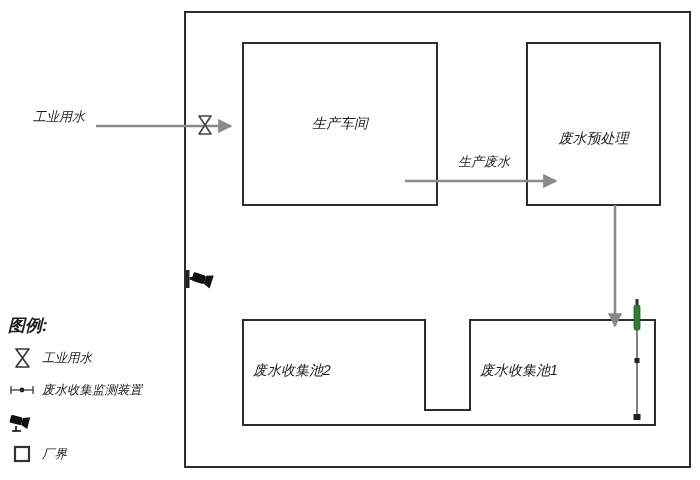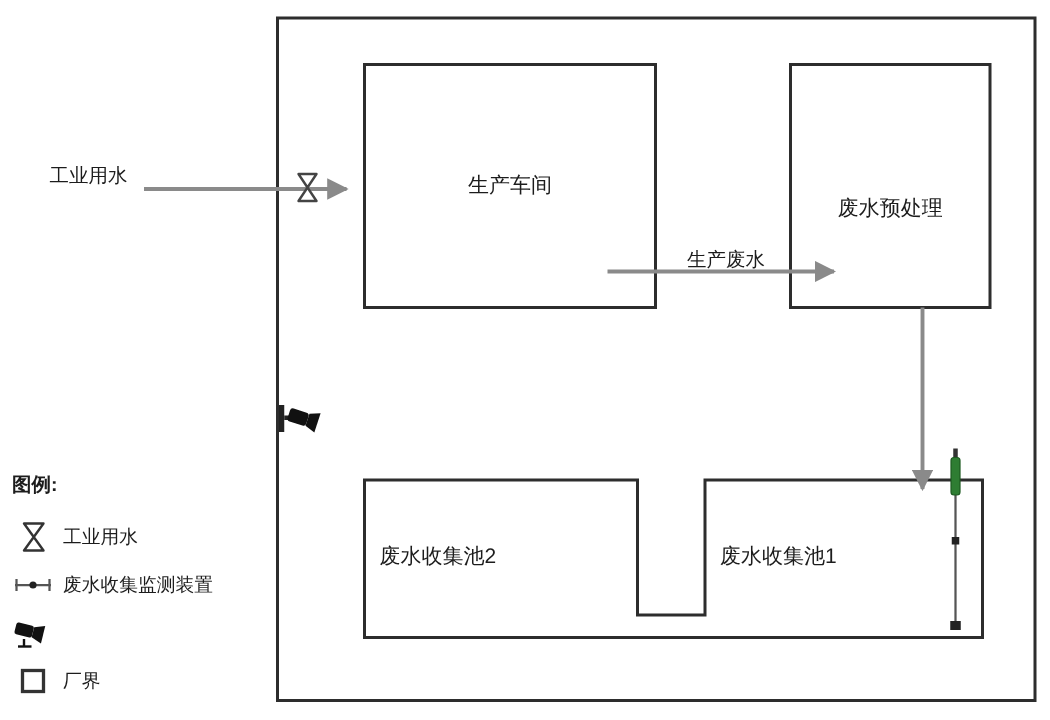--- a/index.html
+++ b/index.html
@@ -5,20 +5,21 @@
   * { margin: 0; padding: 0; box-sizing: border-box; }
   html, body { background: #ffffff; }
   #stage {
     position: relative;
     width: 700px;
     height: 480px;
     background: #ffffff;
     font-family: "Liberation Sans", "DejaVu Sans", sans-serif;
     color: #1c1c1c;
     overflow: hidden;
+    font-style: italic;
   }
   .layer { position: absolute; left: 0; top: 0; }
   .label {
     position: absolute;
     font-size: 13px;
     white-space: nowrap;
     color: #1c1c1c;
   }
   .box-label {
     position: absolute;
@@ -35,21 +36,21 @@
     text-align: left;
     color: #1c1c1c;
   }
   #legend {
     position: absolute;
     left: 8px;
     top: 314px;
     width: 170px;
   }
   .legend-title {
-    font-size: 13px;
+    font-size: 17px;
     font-weight: bold;
     height: 18px;
     margin-bottom: 14px;
   }
   .legend-row {
     display: flex;
     align-items: center;
     height: 24px;
     margin-bottom: 8px;
   }
@@ -101,21 +102,21 @@
       </g>
     </g>
   </svg>
 
   <div class="label" style="left:33px; top:108px;">工业用水</div>
 
   <div class="box-label" style="left:243px; top:43px; width:194px; height:162px;">生产车间</div>
 
   <div class="box-label" style="left:527px; top:43px; width:133px; height:192px;">废水预处理</div>
 
-  <div class="label" style="left:458px; top:164px;">生产废水</div>
+  <div class="label" style="left:458px; top:153px;">生产废水</div>
 
   <div class="pool-label" style="left:253px; top:362px; width:162px;">废水收集池2</div>
 
   <div class="pool-label" style="left:480px; top:362px; width:165px;">废水收集池1</div>
 
   <div id="legend">
     <div class="legend-title">图例:</div>
 
     <div class="legend-row">
       <svg class="legend-icon" viewBox="0 0 28 24">

